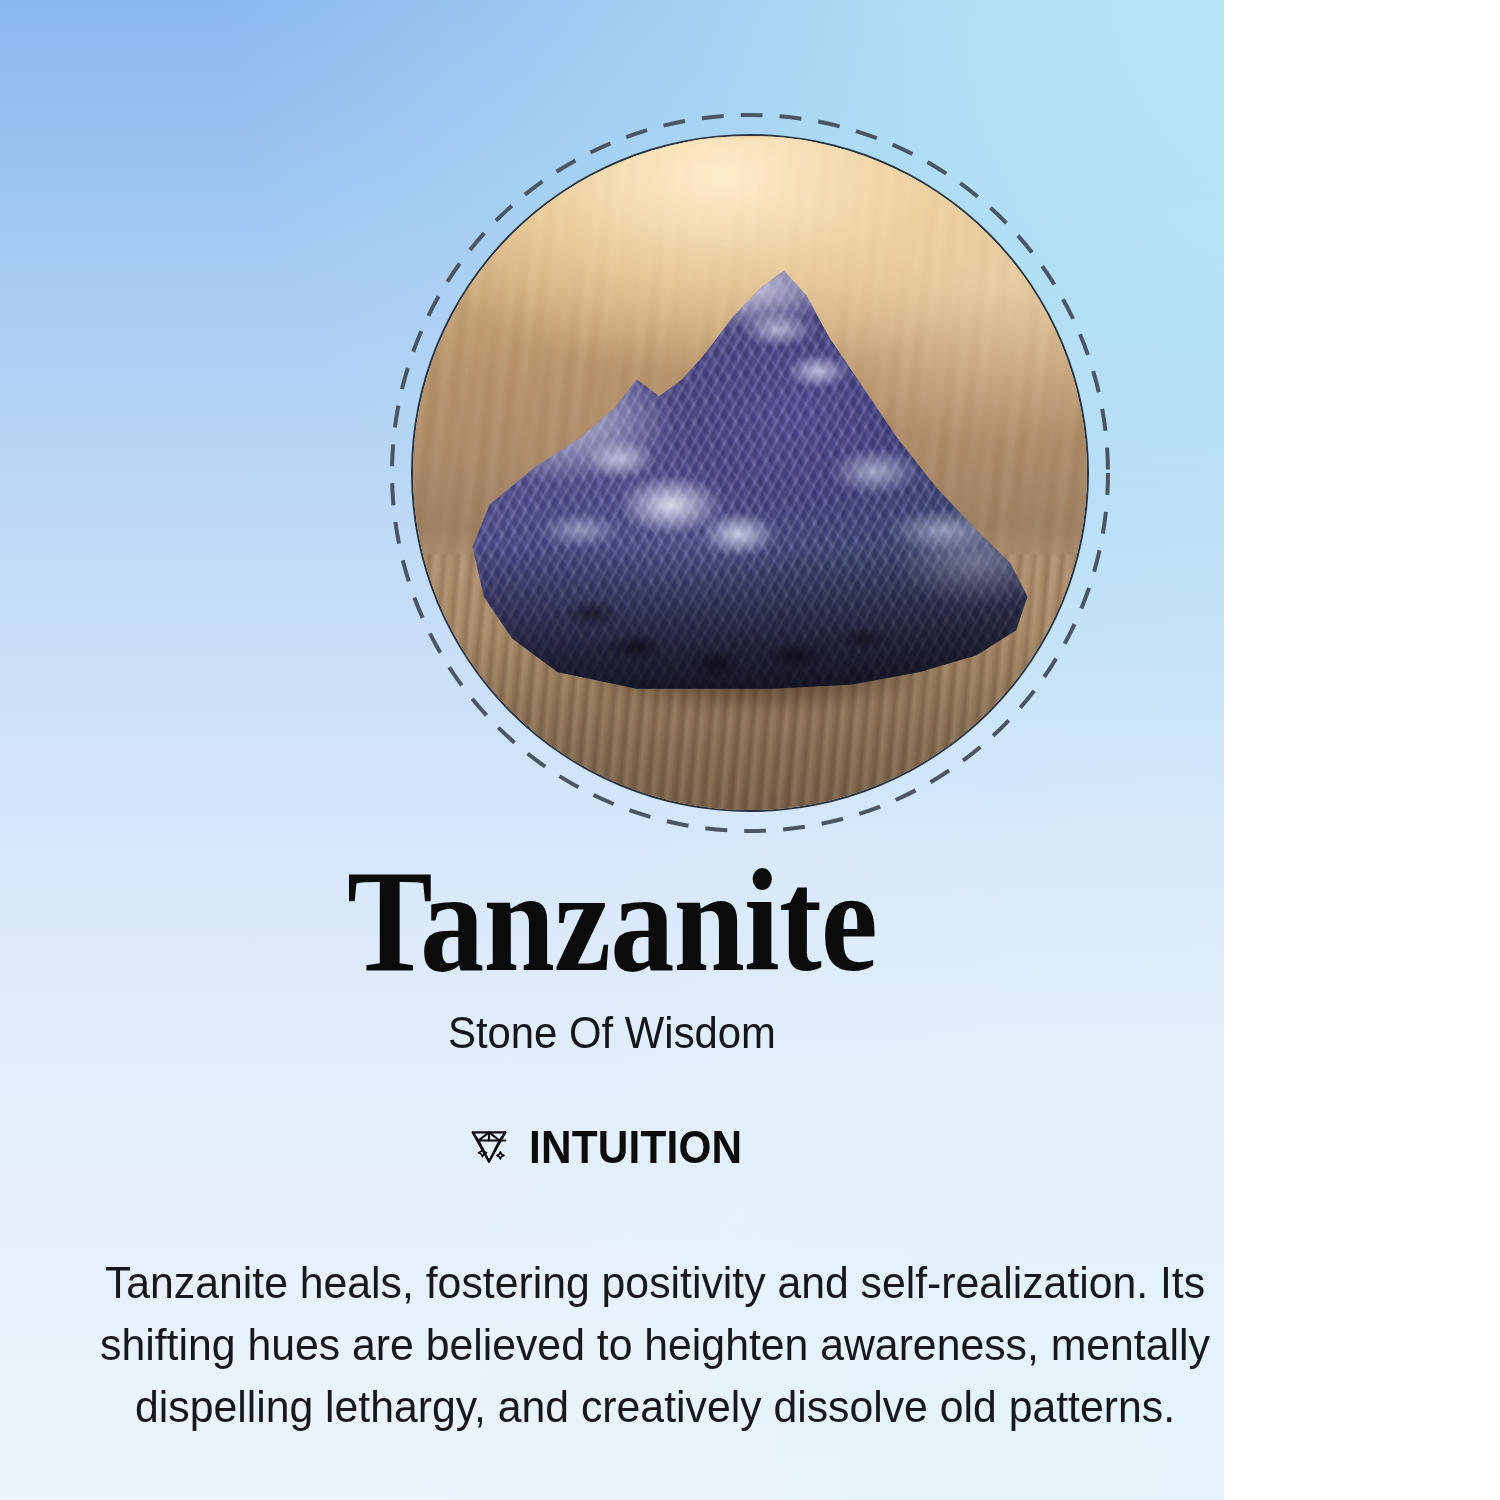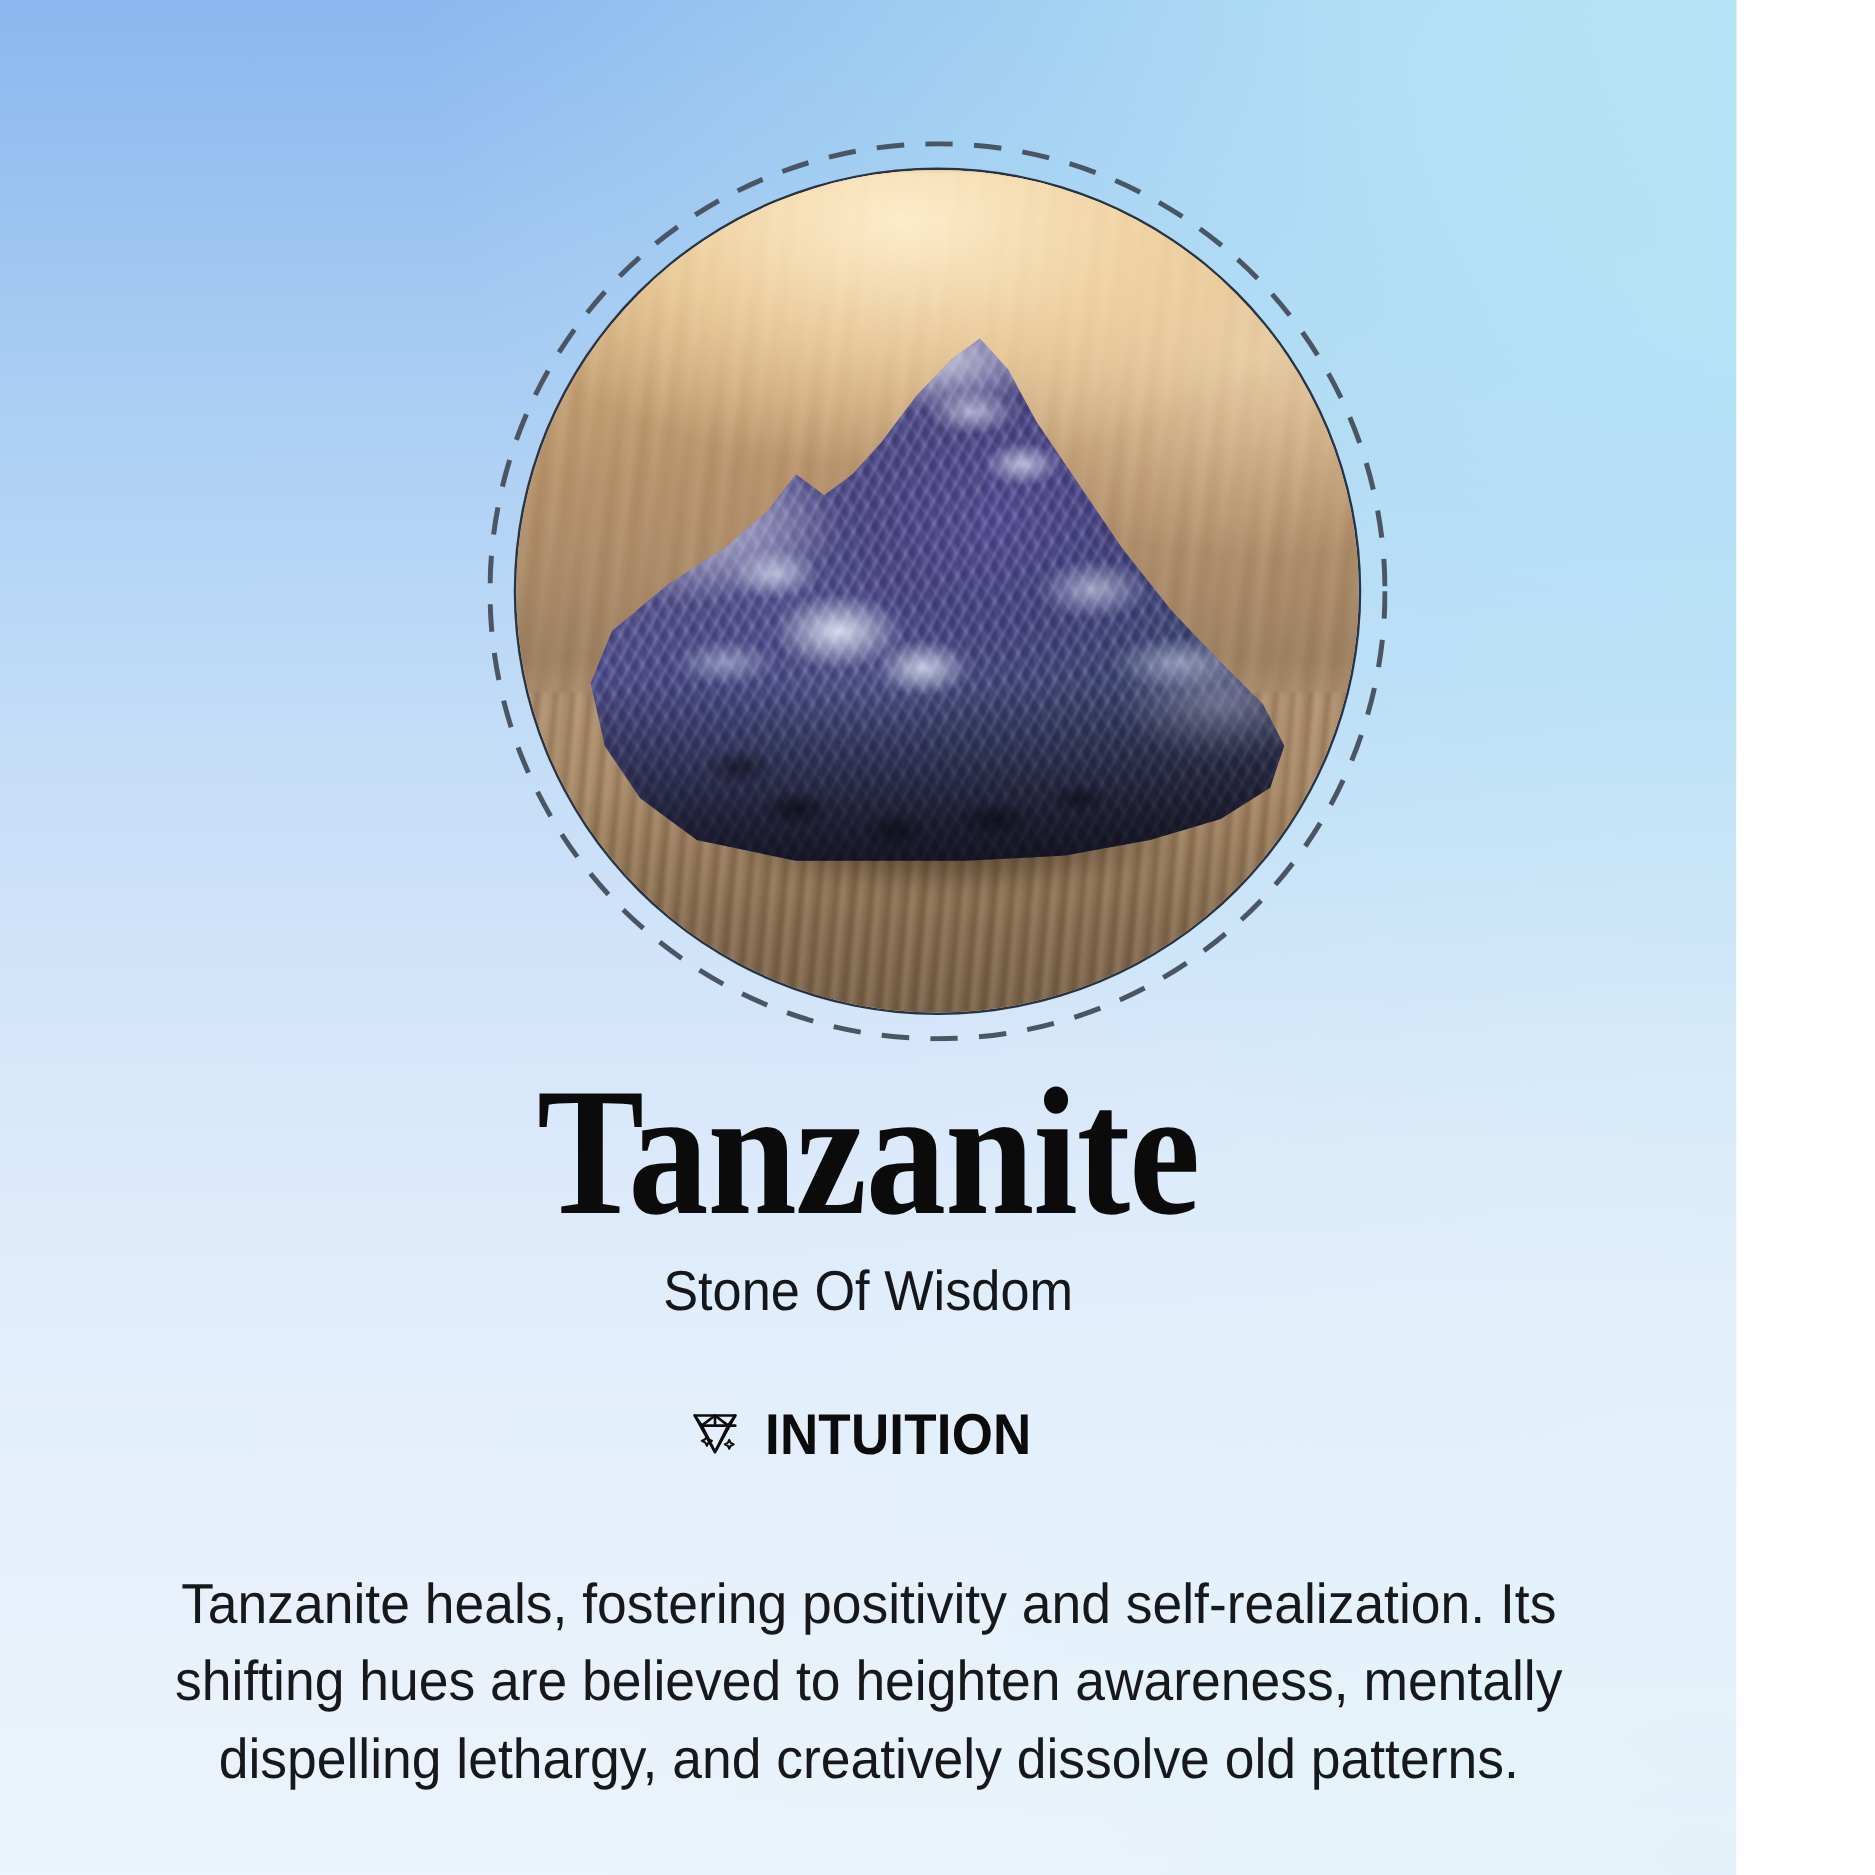--- a/index.html
+++ b/index.html
@@ -4,21 +4,21 @@
 <title>Tanzanite — Stone Of Wisdom</title>
 <style>
   html, body {
     margin: 0;
     padding: 0;
     background: #ffffff;
   }
 
   #card {
     position: relative;
-    width: 1389px;
+    width: 1224px;
     height: 1500px;
     overflow: hidden;
     font-family: "Liberation Sans", sans-serif;
     
     background:
       linear-gradient(160deg,
         rgba(120,172,234,0.00) 0%,
         rgba(120,172,234,0.00) 100%),
       linear-gradient(to bottom,
         #8ab7ee 0%,

